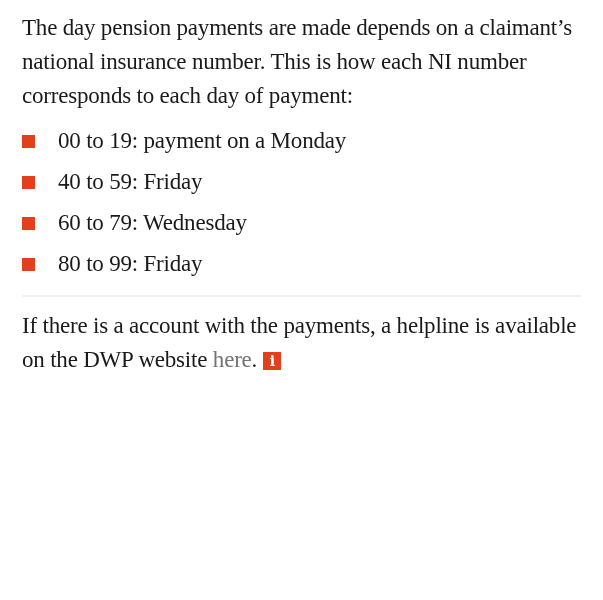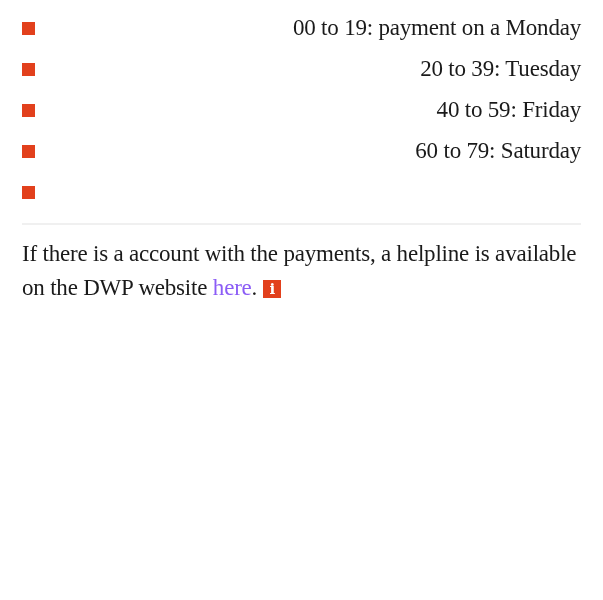--- a/index.html
+++ b/index.html
@@ -26,21 +26,20 @@
       margin: 0;
       letter-spacing: -0.2px;
       font-family: "Liberation Serif", "DejaVu Serif", serif;
       font-size: 23px;
     }
     .p1 { padding-top: 11px; }
     .list {
       list-style: none;
       margin: 14px 0 0 0;
       padding: 0;
-      text-align: right;
     }
     .list-item {
       position: relative;
       padding-left: 36px;
       font-family: "Liberation Serif", "DejaVu Serif", serif;
       font-size: 23px;
       line-height: 27px;
       height: 27px;
       margin-bottom: 14px;
       letter-spacing: -0.2px;
@@ -55,21 +54,21 @@
     }
     .divider {
       border: none;
       height: 2px;
       background: #f0f0f0;
       margin: 18px 0 0 0;
     }
     .p2 { margin-top: 21px; }
     .p3 { margin-top: 12px; }
     .link {
-      color: #8b5cf6;
+      color: #737373;
       text-decoration: none;
     }
     .info-icon {
       display: inline-block;
       width: 18px;
       height: 18px;
       background: #e2401c;
       color: #ffffff;
       font-family: "DejaVu Serif", serif;
       font-weight: bold;
@@ -77,40 +76,38 @@
       line-height: 18px;
       text-align: center;
       vertical-align: 1px;
       margin-left: 6px;
     }
   </style>
 </head>
 <body>
 
 <div class="article">
+  <p class="para p1">The day pension payments are made depends on a claimant’s national insurance number. This is how each NI number corresponds to each day of payment:</p>
 
   <ul class="list">
     <li class="list-item">
       <span class="bullet"></span>
       <span>00 to 19: payment on a Monday</span>
     </li>
     <li class="list-item">
       <span class="bullet"></span>
-      <span>20 to 39: Tuesday</span>
-    </li>
-    <li class="list-item">
-      <span class="bullet"></span>
       <span>40 to 59: Friday</span>
     </li>
     <li class="list-item">
       <span class="bullet"></span>
-      <span>60 to 79: Saturday</span>
+      <span>60 to 79: Wednesday</span>
     </li>
     <li class="list-item">
       <span class="bullet"></span>
+      <span>80 to 99: Friday</span>
     </li>
   </ul>
 
   <hr class="divider">
 
 
   <p class="para p3"><span>If there is a account with the payments, a helpline is available on the DWP website </span><a class="link" href="#">here</a><span>.</span><span class="info-icon">i</span></p>
 </div>
 
 </body></html>

